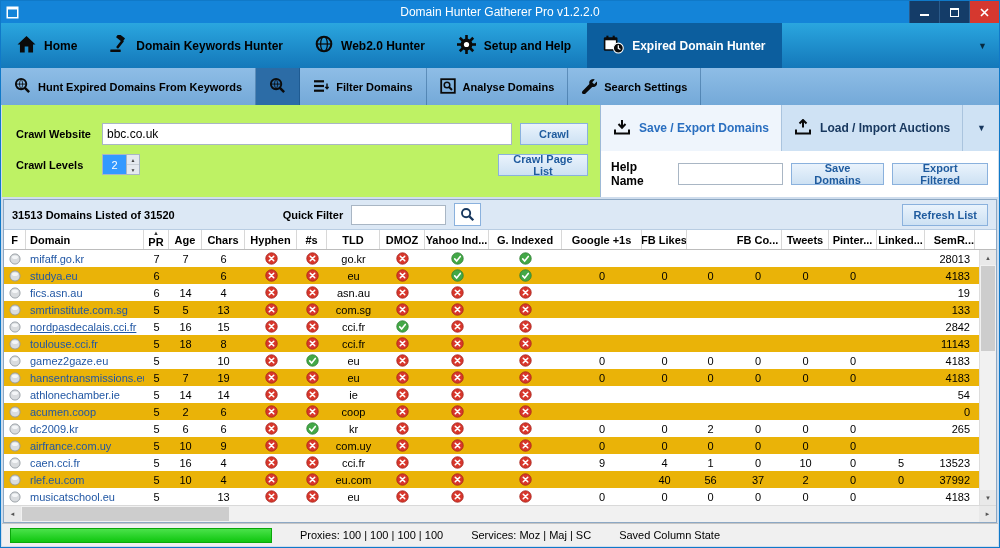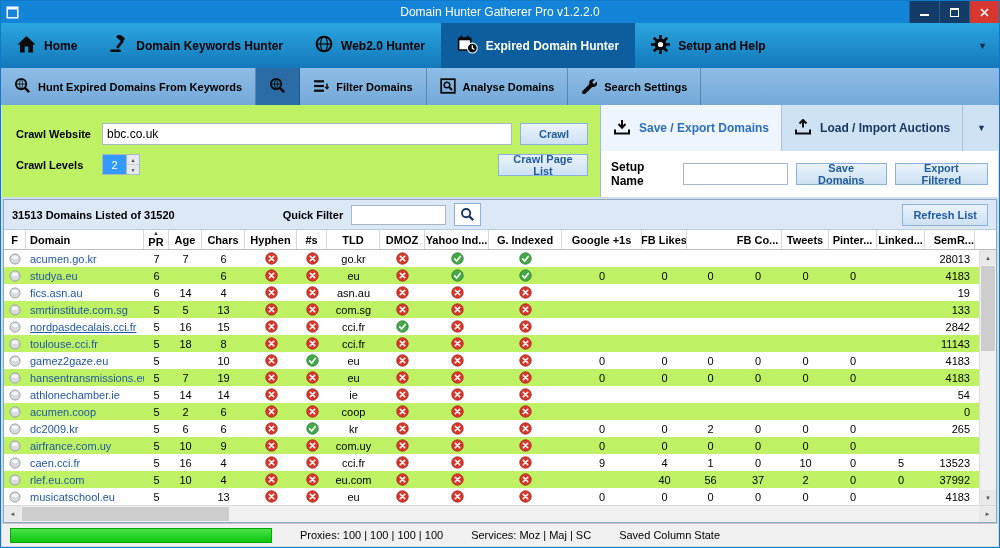--- a/index.html
+++ b/index.html
@@ -66,21 +66,21 @@
   .thead{display:flex;height:20px;background:#fff;border-bottom:1px solid #bcbcbc;flex:0 0 auto}
   .th{font-weight:bold;font-size:11px;display:flex;align-items:center;justify-content:center;border-right:1px solid #d8d8d8;position:relative;white-space:nowrap;overflow:hidden;flex:0 0 auto}
   .th.filler{flex:1;border-right:none}
   .th.col-domain{justify-content:flex-start;padding-left:4px}
   .sort-arrow{position:absolute;top:0;left:50%;transform:translateX(-50%);font-size:6px;line-height:6px;color:#333}
   .th.col-pr span:first-child{margin-top:4px}
 
   .tbody-wrap{flex:1;position:relative;overflow:hidden}
   .rows{position:absolute;left:0;right:17px;top:0;bottom:0;overflow:hidden}
   .tr{display:flex;height:17px;align-items:center}
-  .tr.alt{background:#bef264}
+  .tr.alt{background:#eab308}
   .td{font-size:11px;display:flex;align-items:center;justify-content:center;height:100%;overflow:hidden;white-space:nowrap;flex:0 0 auto}
   .td.col-domain{color:#2157a4}
   .td.col-semr{padding-right:5px}
   .td svg{display:block}
 
   .vscroll{position:absolute;right:0;top:0;bottom:0;width:17px;background:#f1f1f1;border-left:1px solid #ddd}
   .vs-arrow{height:15px;display:flex;align-items:center;justify-content:center;font-size:6px;color:#555;background:#e9e9e9}
   .vs-arrow.down{position:absolute;bottom:0;left:0;right:0}
   .vs-thumb{position:absolute;top:16px;left:1px;right:1px;height:85px;background:#cdcdcd}
 
@@ -140,44 +140,44 @@
       <span>Domain Keywords Hunter</span>
     </div>
     <div class="nav-item">
       <span><svg width="18" height="18" viewBox="0 0 16 16">
             <circle cx="8" cy="8" r="6.5" fill="none" stroke="#0a0a0a" stroke-width="1.8"></circle>
             <ellipse cx="8" cy="8" rx="3" ry="6.5" fill="none" stroke="#0a0a0a" stroke-width="1.1"></ellipse>
             <line x1="1.5" y1="8" x2="14.5" y2="8" stroke="#0a0a0a" stroke-width="1.1"></line>
           </svg></span>
       <span>Web2.0 Hunter</span>
     </div>
-    <div class="nav-item active">
-      <span><svg width="21" height="19" viewBox="0 0 20 18">
-            <rect x="0.8" y="2" width="13" height="13" rx="1.2" fill="#0a0a0a"></rect>
-            <rect x="2.3" y="5" width="10" height="8.5" fill="#fff"></rect>
-            <rect x="3.2" y="0.6" width="2" height="3.2" fill="#0a0a0a"></rect>
-            <rect x="9.2" y="0.6" width="2" height="3.2" fill="#0a0a0a"></rect>
-            <circle cx="14.6" cy="12.4" r="4.7" fill="#0a0a0a" stroke="#fff" stroke-width="1"></circle>
-            <path d="M14.6 9.8v2.8l2 1.2" stroke="#fff" stroke-width="1.2" fill="none"></path>
-          </svg></span>
-      <span>Expired Domain Hunter</span>
-    </div>
     <div class="nav-item">
       <span><svg width="19" height="19" viewBox="0 0 16 16">
             <g fill="#0a0a0a">
               <rect x="6.9" y="0" width="2.2" height="16"></rect>
               <rect x="6.9" y="0" width="2.2" height="16" transform="rotate(45 8 8)"></rect>
               <rect x="6.9" y="0" width="2.2" height="16" transform="rotate(90 8 8)"></rect>
               <rect x="6.9" y="0" width="2.2" height="16" transform="rotate(135 8 8)"></rect>
               <circle cx="8" cy="8" r="5"></circle>
             </g>
             <circle cx="8" cy="8" r="2.2" fill="#fff"></circle>
           </svg></span>
       <span>Setup and Help</span>
     </div>
+    <div class="nav-item active">
+      <span><svg width="21" height="19" viewBox="0 0 20 18">
+            <rect x="0.8" y="2" width="13" height="13" rx="1.2" fill="#0a0a0a"></rect>
+            <rect x="2.3" y="5" width="10" height="8.5" fill="#fff"></rect>
+            <rect x="3.2" y="0.6" width="2" height="3.2" fill="#0a0a0a"></rect>
+            <rect x="9.2" y="0.6" width="2" height="3.2" fill="#0a0a0a"></rect>
+            <circle cx="14.6" cy="12.4" r="4.7" fill="#0a0a0a" stroke="#fff" stroke-width="1"></circle>
+            <path d="M14.6 9.8v2.8l2 1.2" stroke="#fff" stroke-width="1.2" fill="none"></path>
+          </svg></span>
+      <span>Expired Domain Hunter</span>
+    </div>
     <span class="nav-caret">
         <span>▼</span>
       </span>
   </div>
 
   <div class="subnav">
     <div class="sub-item">
       <span><svg width="17" height="17" viewBox="0 0 18 18">
             <circle cx="7.5" cy="7.5" r="5.5" fill="none" stroke="#0a0a0a" stroke-width="2"></circle>
             <path d="M2.5 7.5h10M7.5 2.2c2.2 3 2.2 7.6 0 10.6M7.5 2.2c-2.2 3-2.2 7.6 0 10.6" fill="none" stroke="#0a0a0a" stroke-width="0.9"></path>
@@ -252,21 +252,21 @@
                 <path d="M5.5 4.5L9 1l3.5 3.5" fill="none" stroke="#0a0a0a" stroke-width="2"></path>
                 <path d="M2 10.5v4h14v-4" fill="none" stroke="#0a0a0a" stroke-width="2"></path>
               </svg></span>
           <span>Load / Import Auctions</span>
         </div>
         <span class="export-caret">
             <span>▼</span>
           </span>
       </div>
       <div class="savename-row">
-        <span class="flabel2">Setup Name</span>
+        <span class="flabel2">Help Name</span>
         <input class="tinput savename-input" value="" style="">
         <button class="btn">Save Domains</button>
         <button class="btn">Export Filtered</button>
       </div>
     </div>
   </div>
 
   <div class="table-panel">
     <div class="table-toolbar">
       <span class="count">31513 Domains Listed of 31520</span>
@@ -345,21 +345,21 @@
 
     <div class="tbody-wrap">
       <div class="rows">
           <div class="tr">
             <div class="td col-f" style="width: 22px;">
               <svg width="12" height="12" viewBox="0 0 13 13">
                 <circle cx="6.5" cy="6.5" r="5.5" fill="#d9dcdf" stroke="#969ca3"></circle>
                 <ellipse cx="6.5" cy="4.6" rx="3.3" ry="1.9" fill="#f4f6f8"></ellipse>
               </svg>
             </div>
-            <div class="td col-domain" style="width: 118px; justify-content: flex-start; padding-left: 4px;">acumen.go.kr</div>
+            <div class="td col-domain" style="width: 118px; justify-content: flex-start; padding-left: 4px;">mifaff.go.kr</div>
             <div class="td col-pr" style="width: 25px;">7</div>
             <div class="td col-age" style="width: 33px;">7</div>
             <div class="td col-chars" style="width: 43px;">6</div>
             <div class="td col-hyphen" style="width: 52px;">
               <svg width="13" height="13" viewBox="0 0 14 14">
                 <circle cx="7" cy="7" r="6.2" fill="#d8372c" stroke="#a02119" stroke-width="0.8"></circle>
                 <path d="M4.6 4.6l4.8 4.8M9.4 4.6l-4.8 4.8" stroke="#fff" stroke-width="1.7" stroke-linecap="round"></path>
               </svg>
             </div>
             <div class="td col-nums" style="width: 30px;">

